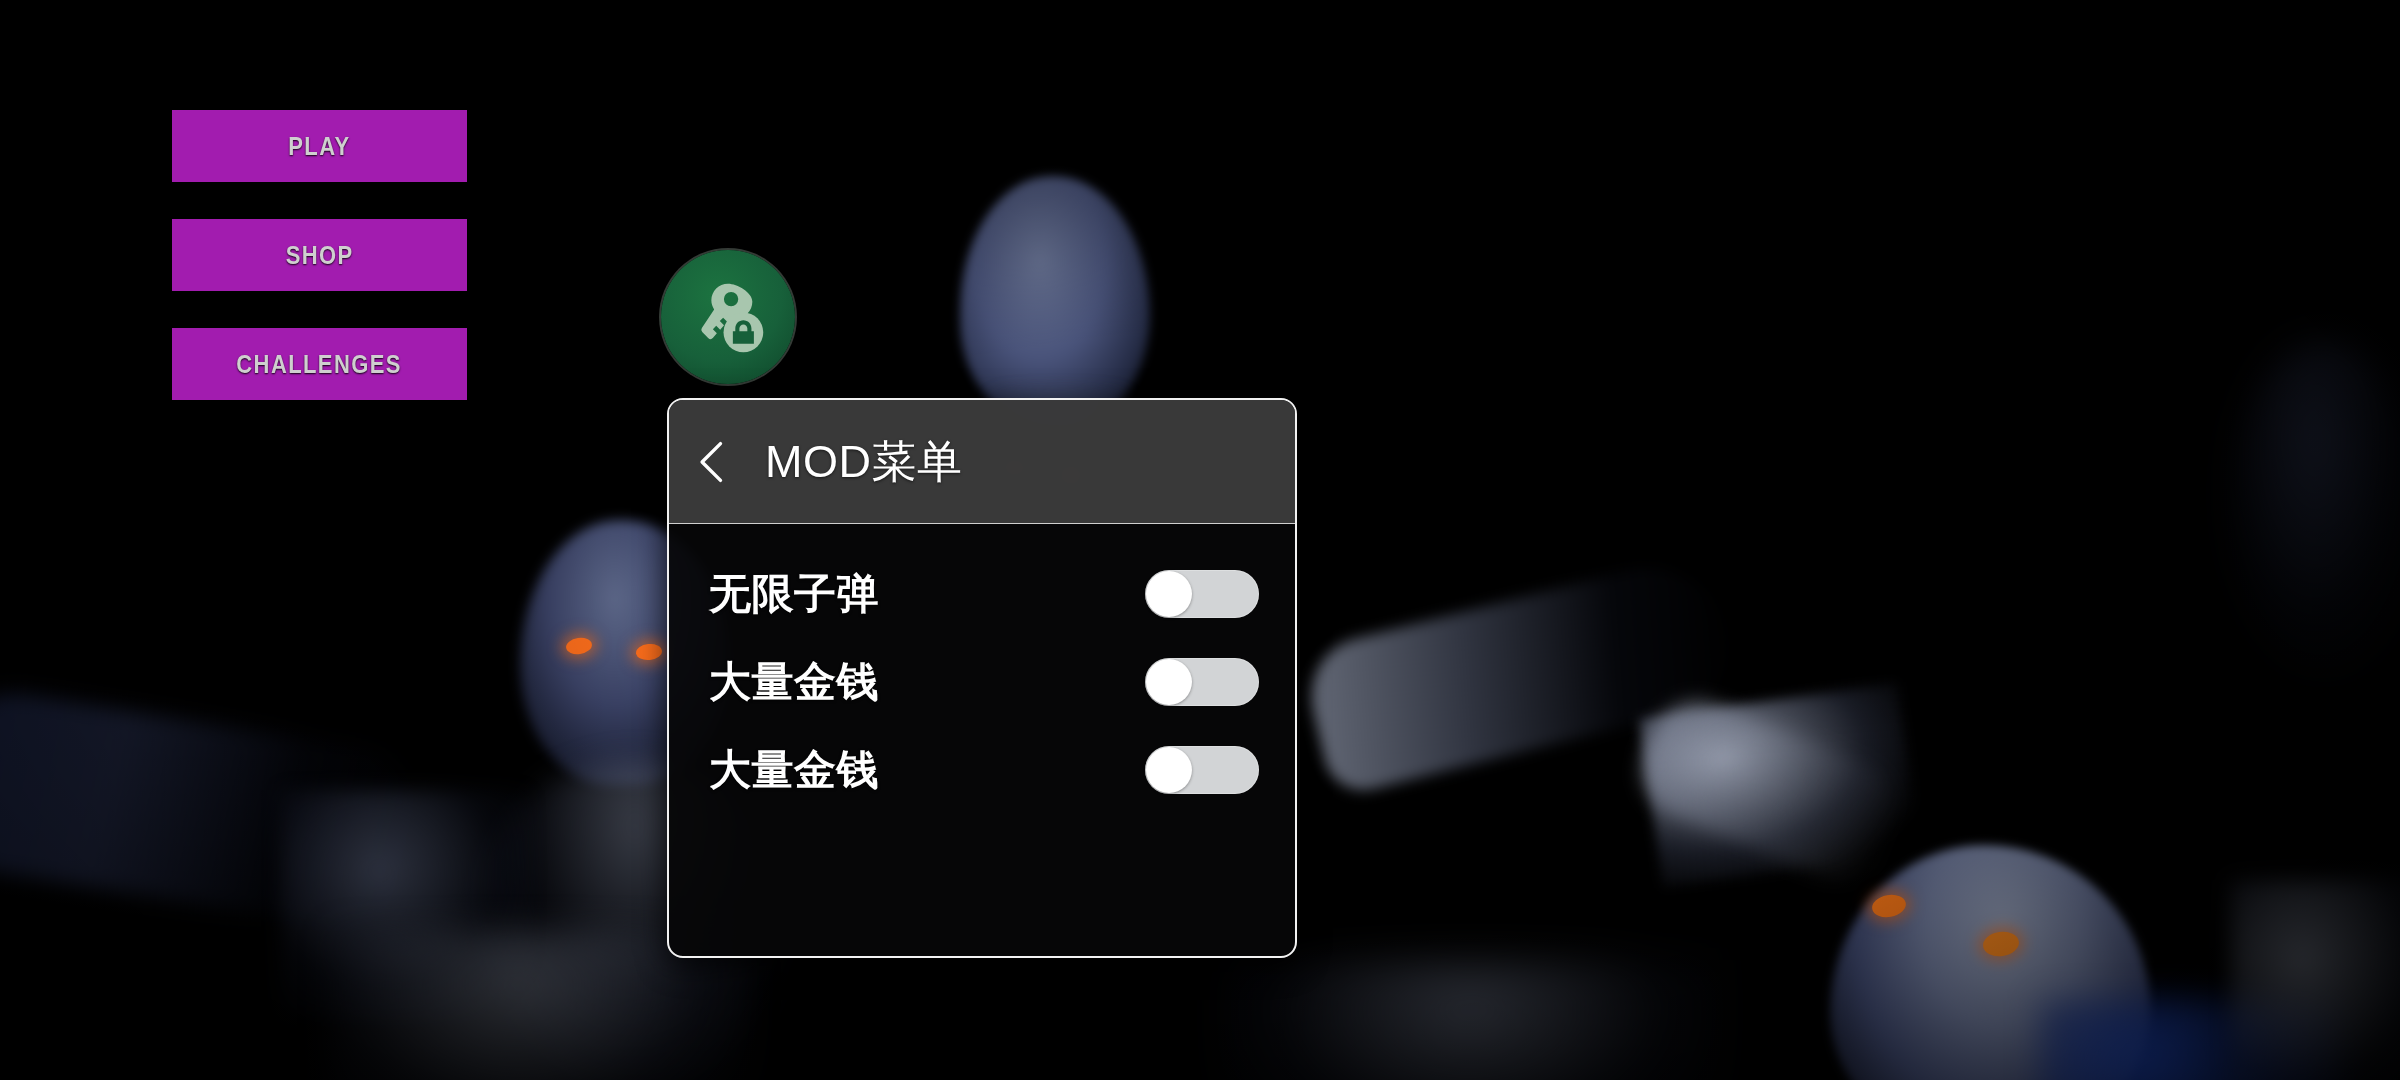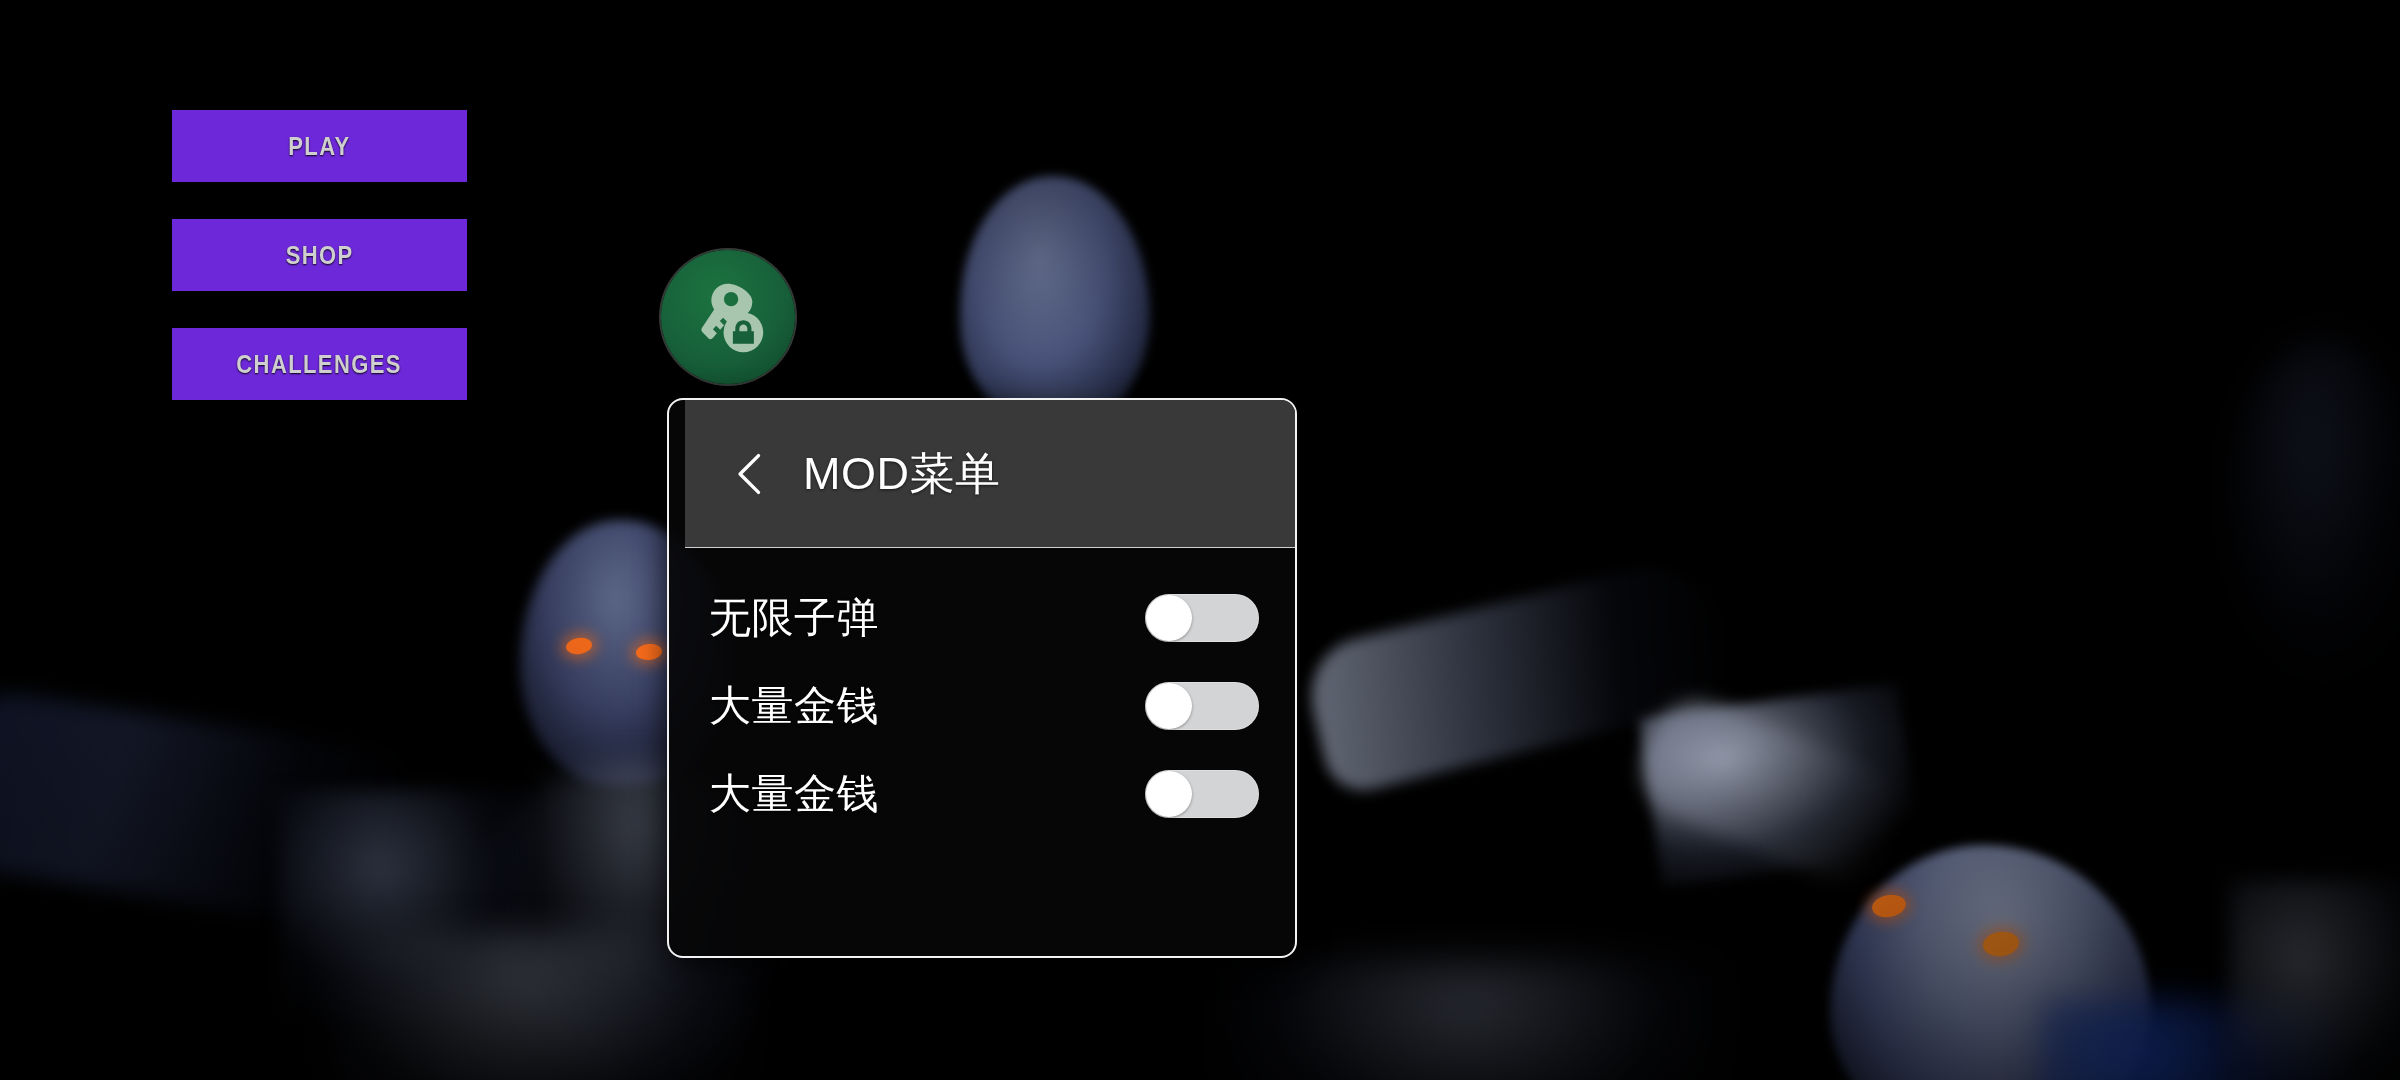--- a/index.html
+++ b/index.html
@@ -116,21 +116,21 @@
   #vignette {
     position:absolute; inset:0;
     background:radial-gradient(ellipse 78% 85% at 50% 55%, rgba(0,0,0,0) 28%, rgba(0,0,0,.45) 62%, rgba(0,0,0,.88) 100%);
     pointer-events:none;
   }
 
   
   #menu { position:absolute; left:172px; top:110px; width:295px; }
   .menu-btn {
     height:72px; margin-bottom:37px;
-    background:#6d28d9;
+    background:#a21caf;
     display:flex; align-items:center; justify-content:center;
     cursor:pointer;
   }
   .menu-btn span {
     color:#cfcfcf; font-weight:bold; font-size:25px;
     letter-spacing:1.6px; transform:scaleX(.88); transform-origin:center;
     text-shadow:0 1px 2px rgba(0,0,0,.9);
   }
 
   
@@ -145,38 +145,38 @@
 
   
   #mod-panel {
     position:absolute; left:667px; top:398px; width:630px; height:560px;
     border:2px solid #f2f2f2; border-radius:16px;
     overflow:hidden;
     background:rgba(6,6,8,.93);
     box-shadow:0 6px 30px rgba(0,0,0,.75);
   }
   #mod-header {
-    height:148px;
+    height:124px;
     background:rgba(62,62,62,.92);
     border-bottom:1px solid rgba(235,235,235,.85);
-    display:flex; align-items:center; padding-left:48px; gap:36px;margin-left:16px;
+    display:flex; align-items:center; padding-left:26px; gap:36px;
   }
   #back-chevron { width:34px; height:46px; flex:none; cursor:pointer; }
   #mod-title {
     color:#fff; font-size:45px; font-weight:400;
     letter-spacing:.5px; text-shadow:0 1px 3px rgba(0,0,0,.6);
   }
 
   #mod-body { padding:26px 0 0 0; position:relative; }
   .mod-row {
     height:88px; display:flex; align-items:center;
     padding:0 36px 0 40px; cursor:pointer;
   }
   .mod-label {
-    flex:1; color:#fff; font-size:42px; font-weight:400;
+    flex:1; color:#fff; font-size:42px; font-weight:700;
     letter-spacing:.5px; white-space:nowrap;
     text-shadow:0 1px 3px rgba(0,0,0,.85);
   }
   .switch {
     position:relative; flex:none;
     width:114px; height:48px; border-radius:24px;
     background:#d2d4d6; cursor:pointer;
     box-shadow:inset 0 0 0 1px rgba(255,255,255,.25);
   }
   .switch .knob {

